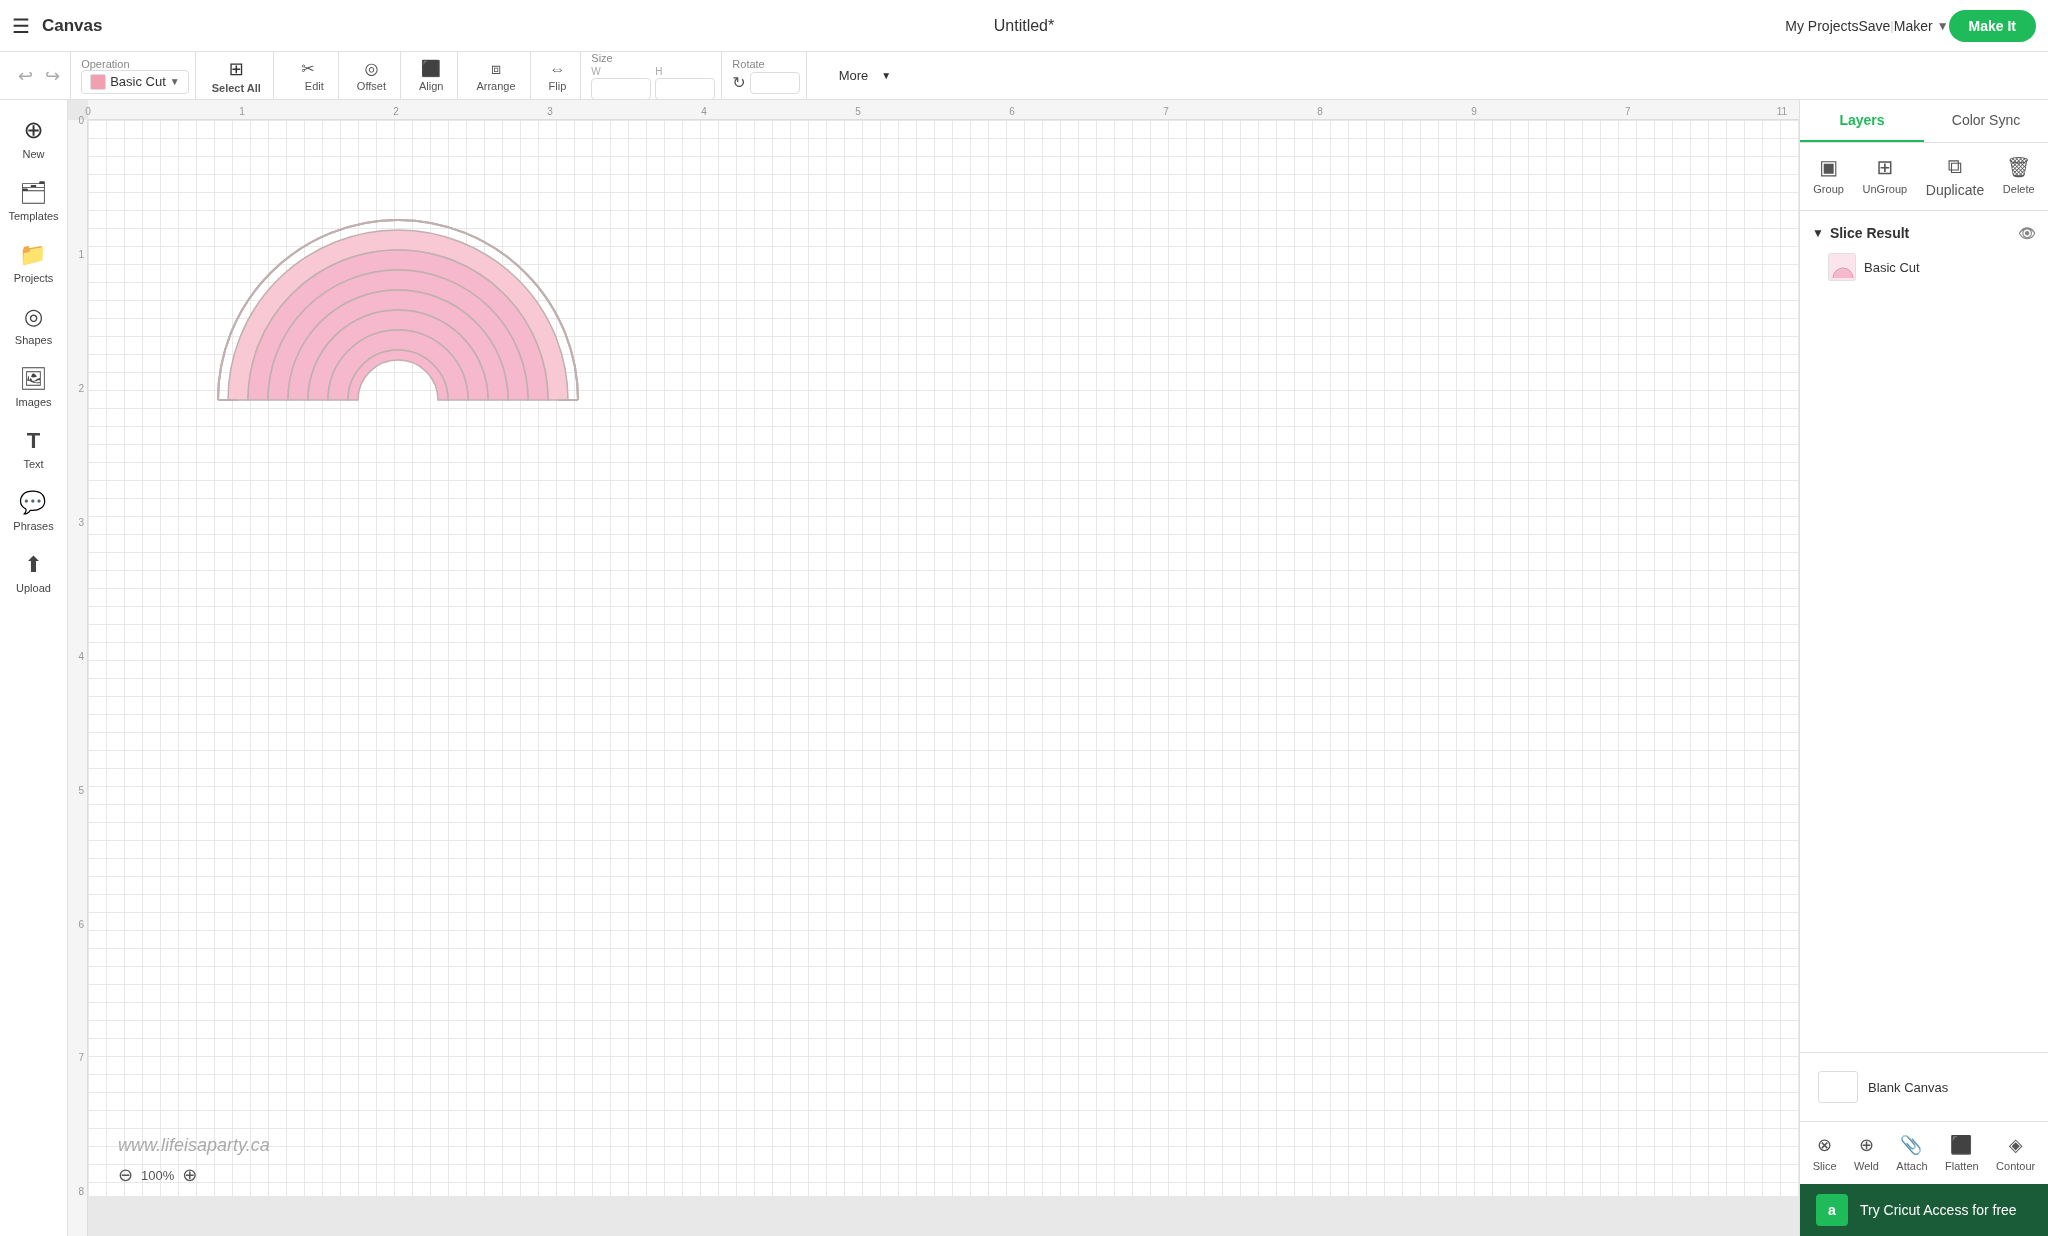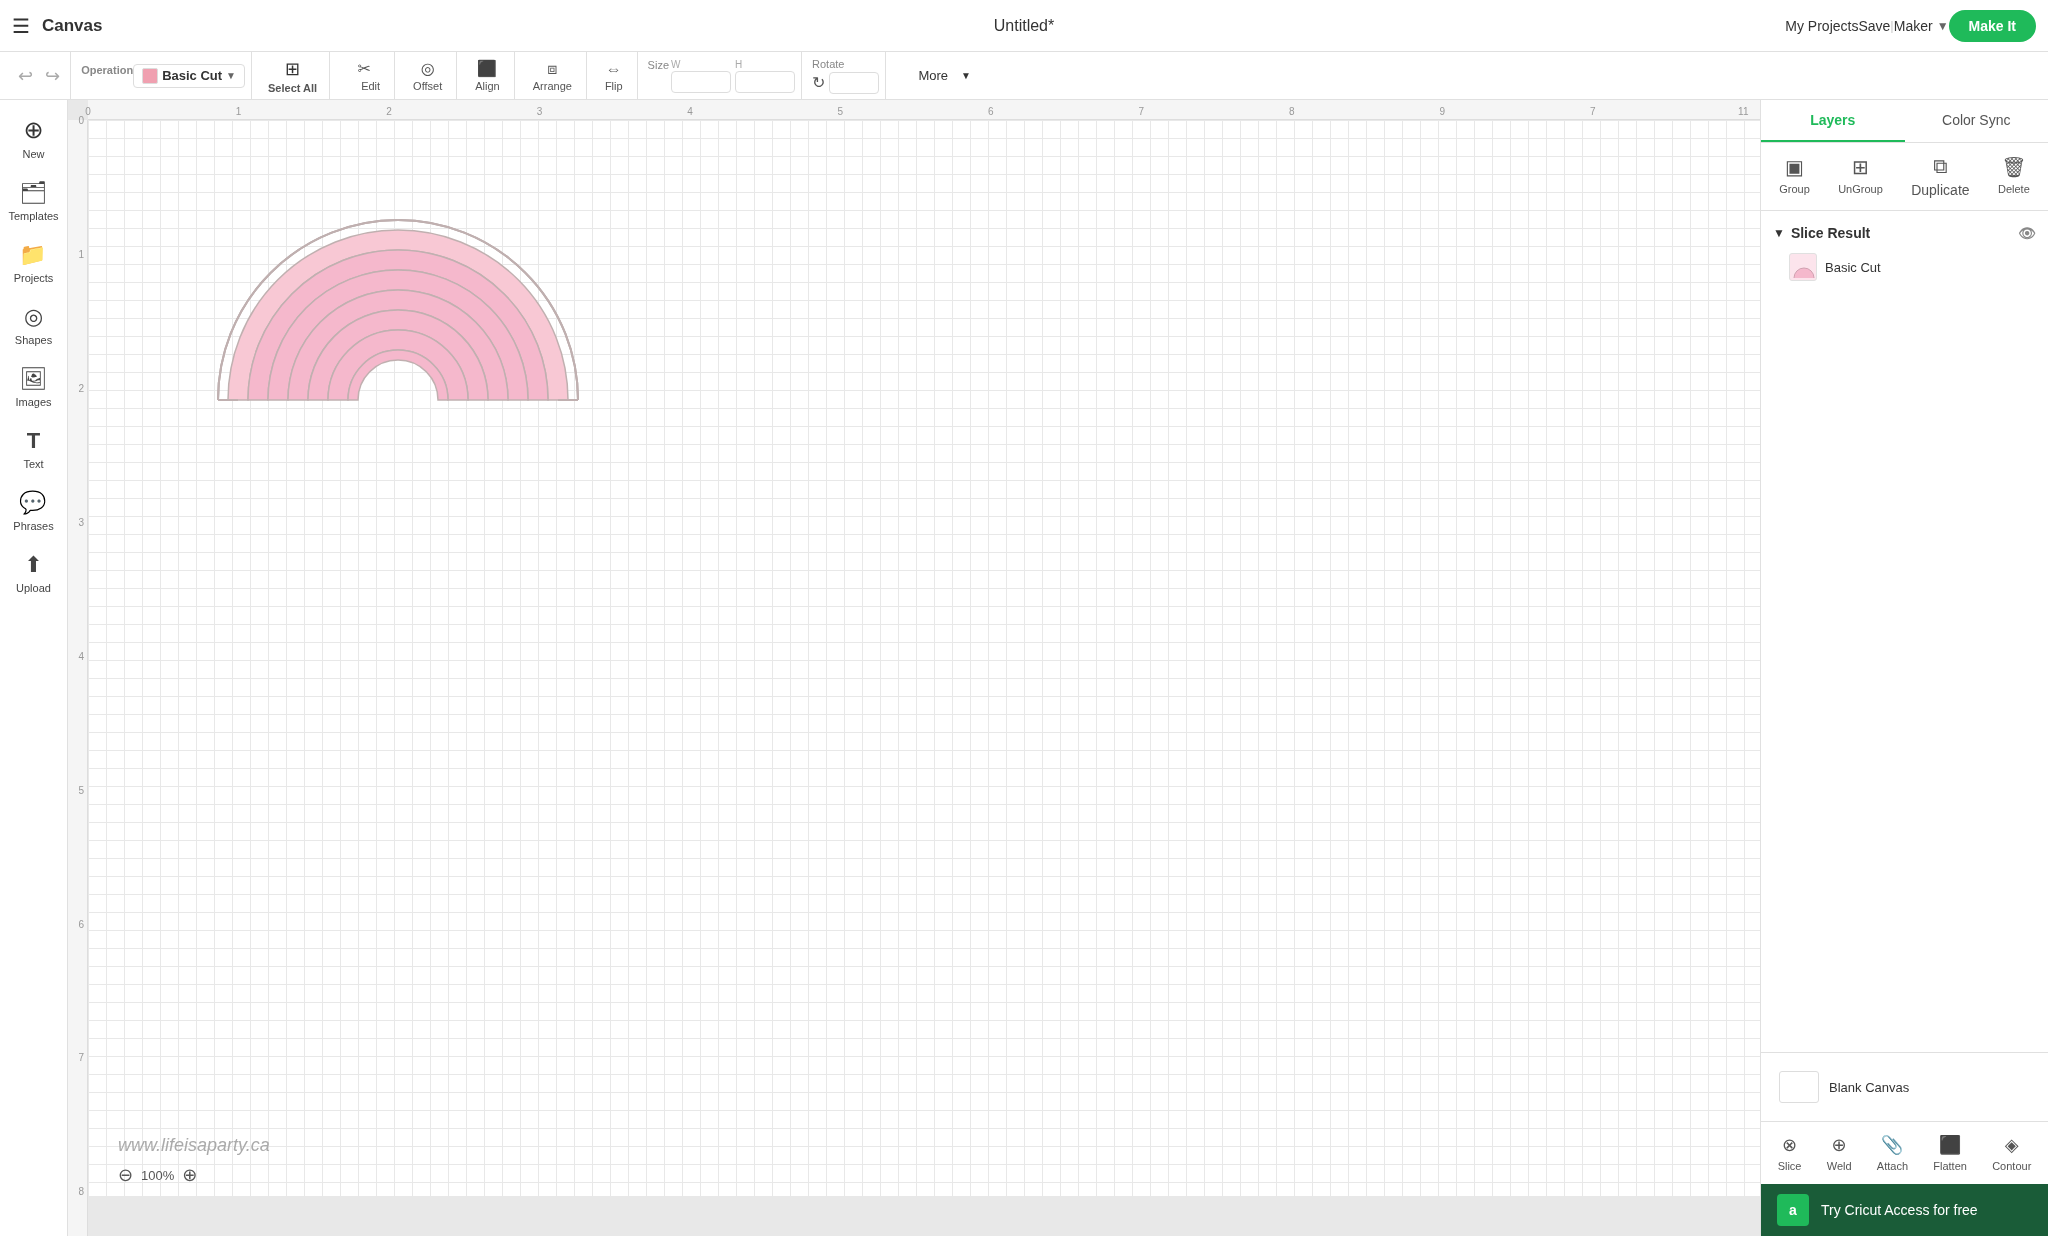--- a/index.html
+++ b/index.html
@@ -67,21 +67,21 @@
     }
     .zoom-btn { background: none; border: none; cursor: pointer; font-size: 18px; color: #555; }
 
     
     #rainbow-wrap {
       position: absolute; top: 60px; left: 120px; width: 380px; height: 240px;
     }
 
     
     #right-panel {
-      width: 288px; background: #fff; border-left: 1px solid #e0e0e0;
+      width: 249px; background: #fff; border-left: 1px solid #e0e0e0;
       display: flex; flex-direction: column;
     }
     .panel-tabs { display: flex; border-bottom: 1px solid #e0e0e0; }
     .panel-tab { flex: 1; padding: 12px 8px; text-align: center; cursor: pointer; font-size: 14px; color: #555; border-bottom: 2px solid transparent; }
     .panel-tab.active { color: #1fba5a; border-bottom-color: #1fba5a; font-weight: 600; }
     .panel-actions { display: flex; justify-content: space-around; padding: 8px 4px; border-bottom: 1px solid #e0e0e0; }
     .panel-action { display: flex; flex-direction: column; align-items: center; gap: 4px; cursor: pointer; padding: 4px 8px; border-radius: 4px; }
 
     
     .layers-content { flex: 1; overflow-y: auto; padding: 8px 0; }
@@ -130,21 +130,21 @@
 <div id="toolbar">
 
   <div class="toolbar-group">
     <div class="undo-redo">
       <button style="background:none;border:none;cursor:pointer;font-size:18px;color:#aaa;padding:4px;">↩</button>
       <button style="background:none;border:none;cursor:pointer;font-size:18px;color:#aaa;padding:4px;">↪</button>
     </div>
   </div>
 
   <div class="toolbar-group">
-    <div style="display:flex;flex-direction:row;font-weight:bold;">
+    <div style="display:flex;flex-direction:column;">
       <span style="font-size:11px;color:#888;">Operation</span>
       <div style="display:flex;align-items:center;gap:4px;border:1px solid #ddd;border-radius:4px;padding:3px 8px;cursor:pointer;">
         <div style="width:16px;height:16px;border-radius:2px;background:#f0a0b0;border:1px solid #ddd;"></div>
         <span style="font-size:13px;color:#333;">Basic Cut</span>
         <span style="font-size:10px;color:#666;">▼</span>
       </div>
     </div>
   </div>
 
   <div class="toolbar-group">
@@ -183,21 +183,21 @@
   </div>
 
   <div class="toolbar-group">
     <div class="tool-btn">
       <span style="font-size:16px;color:#555;">⇔</span>
       <span style="font-size:11px;color:#555;">Flip</span>
     </div>
   </div>
 
   <div class="toolbar-group">
-    <div style="display:flex;flex-direction:row;gap:2px;">
+    <div style="display:flex;flex-direction:column;gap:2px;">
       <span style="font-size:11px;color:#888;">Size</span>
       <div style="display:flex;gap:4px;">
         <div style="display:flex;flex-direction:column;gap:1px;">
           <span style="font-size:10px;color:#aaa;">W</span>
           <input type="text" style="width: 60px; border: 1px solid rgb(221, 221, 221); border-radius: 4px; padding: 3px 6px; font-size: 12px; text-align: center;" value="">
         </div>
         <div style="display:flex;flex-direction:column;gap:1px;">
           <span style="font-size:10px;color:#aaa;">H</span>
           <input type="text" style="width: 60px; border: 1px solid rgb(221, 221, 221); border-radius: 4px; padding: 3px 6px; font-size: 12px; text-align: center;" value="">
         </div>

